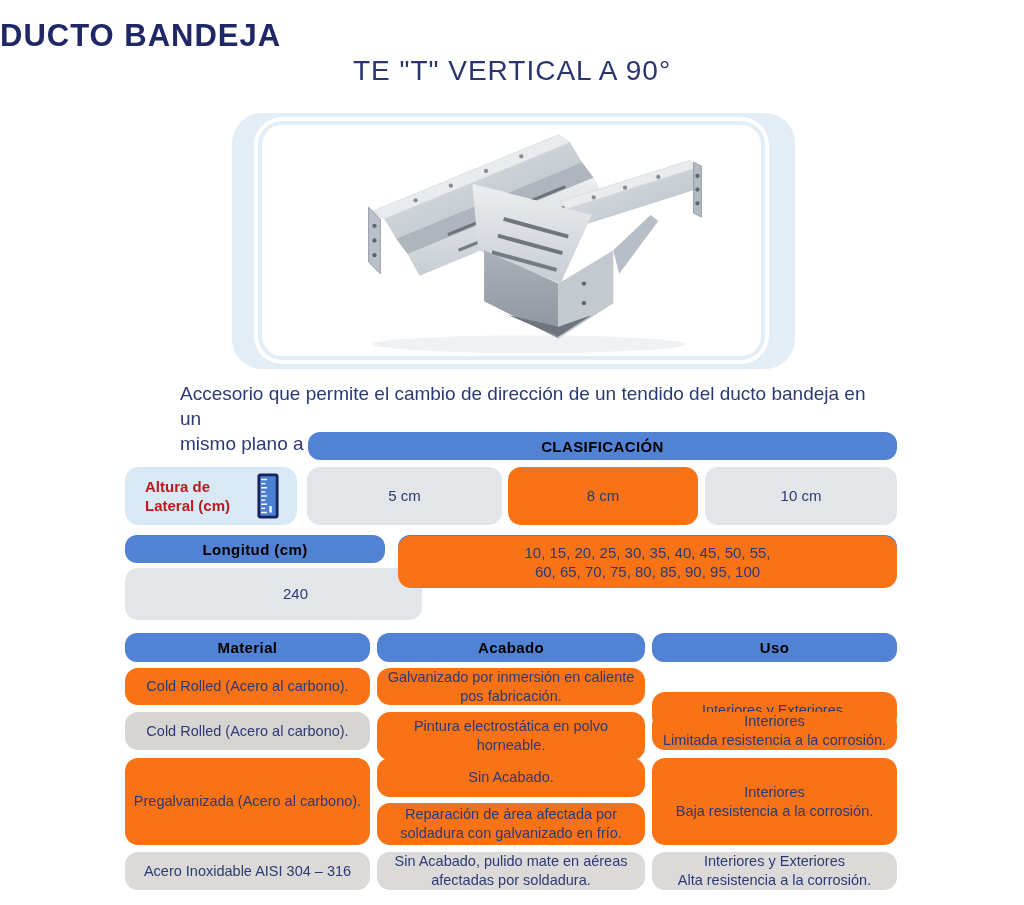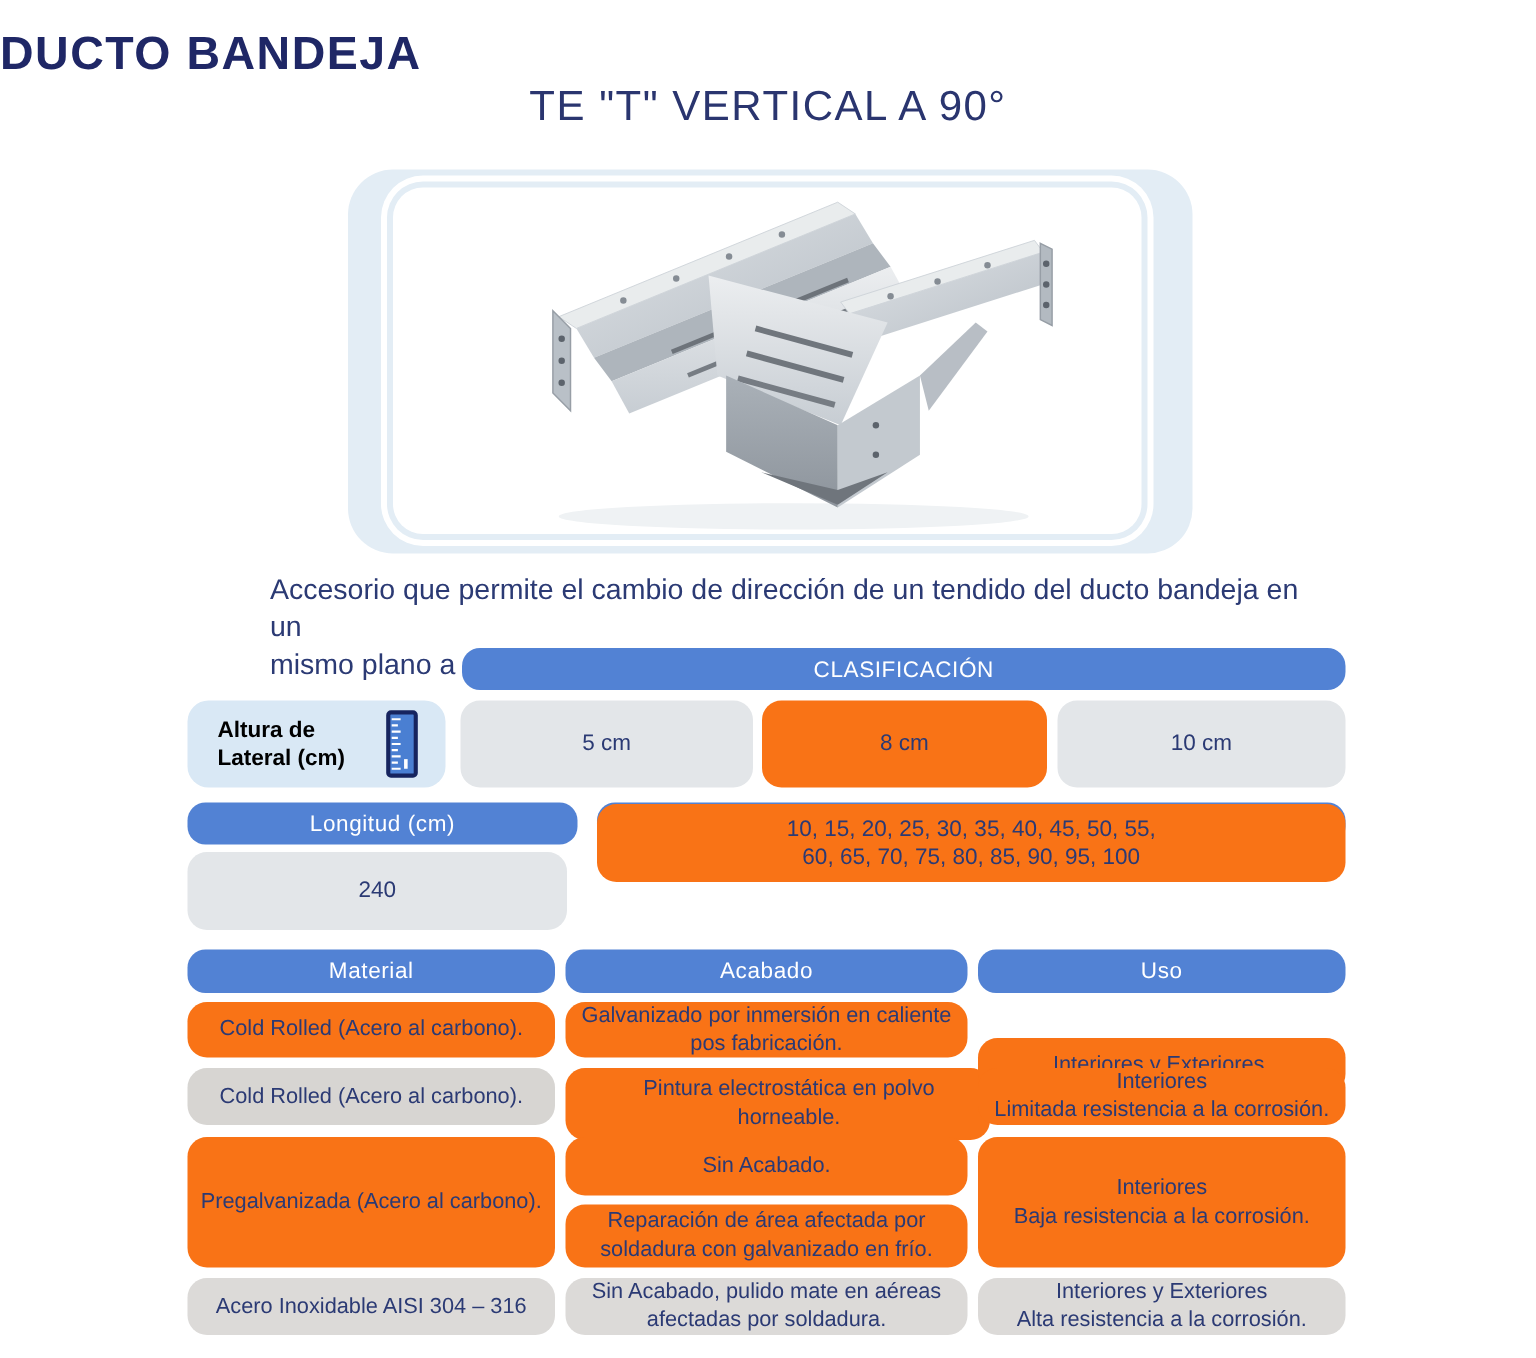--- a/index.html
+++ b/index.html
@@ -25,40 +25,40 @@
     box-shadow:0 0 0 4px #e3edf5, 0 0 0 8px #ffffff;
     display:flex;align-items:center;justify-content:center;
   }
   .image-inner svg{width:100%;height:100%;}
   .description{
     position:absolute;left:180px;top:381px;width:710px;margin:0;
     font-size:19px;line-height:1.32;color:#2b3a74;white-space:pre-line;
   }
   .bar{
     position:absolute;background:#5282d4;border-radius:12px;
-    color:#ffffff;font-weight:400;font-size:15px;letter-spacing:0.4px;
+    color:#000000;font-weight:700;font-size:15px;letter-spacing:0.4px;
     display:flex;align-items:center;justify-content:center;
   }
   .cell{
     position:absolute;border-radius:13px;color:#2b3a74;font-size:15px;
     display:flex;align-items:center;justify-content:center;text-align:center;
     line-height:1.3;
   }
   .cell.small{font-size:14.5px;line-height:1.28;}
   .cblue{background:#f97316;}
   .cgray{background:#e3e6e9;}
   .cgraywarm{background:#d7d5d2;}
   .cgray2{background:#dcdad8;}
   .multiline{white-space:pre-line;}
   .altura-label{
     position:absolute;left:125px;top:467px;width:172px;height:58px;
     background:#d9e8f5;border-radius:14px;display:flex;align-items:center;
   }
   .altura-text{
-    margin-left:20px;font-weight:700;font-size:15px;line-height:1.3;color:#000000;
+    margin-left:20px;font-weight:700;font-size:15px;line-height:1.3;color:#b91c1c;
     white-space:pre-line;flex:1;
   }
   .ruler{position:absolute;right:18px;top:6px;width:22px;height:46px;}
 </style>
 </head>
 <body>
 
 <div class="page">
 
   <h1 class="title">DUCTO BANDEJA</h1>
@@ -144,36 +144,36 @@
       <line x1="4.5" y1="43" x2="11" y2="43" stroke="#ffffff" stroke-width="1.6"></line>
       <rect x="13.5" y="36" width="2.6" height="7" fill="#ffffff"></rect>
     </svg>
   </div>
   <div class="cell cgray" style="left:307px;top:467px;width:195px;height:58px;">5 cm</div>
   <div class="cell cblue" style="left:508px;top:467px;width:190px;height:58px;">8 cm</div>
   <div class="cell cgray" style="left:705px;top:467px;width:192px;height:58px;">10 cm</div>
 
   <div class="bar" style="left:125px;top:535px;width:260px;height:28px;">Longitud (cm)</div>
   <div class="bar" style="left:398px;top:535px;width:499px;height:28px;">Anchos (cm)</div>
-  <div class="cell cgray" style="left:125px;top:568px;width:253px;height:52px;">240</div>
+  <div class="cell cgray" style="left:125px;top:568px;width:253px;height:52px;padding-left:44px;">240</div>
   <div class="cell cblue multiline" style="left:398px;top:536px;width:499px;height:52px;">10,  15,  20,  25,  30,  35,  40,  45,  50,  55,
 60,  65,  70,  75,  80,  85,  90,  95,  100</div>
 
   <div class="bar" style="left:125px;top:633px;width:245px;height:29px;">Material</div>
   <div class="bar" style="left:377px;top:633px;width:268px;height:29px;">Acabado</div>
   <div class="bar" style="left:652px;top:633px;width:245px;height:29px;">Uso</div>
 
   <div class="cell cblue small" style="left:125px;top:668px;width:245px;height:37px;">Cold Rolled (Acero al carbono).</div>
   <div class="cell cgraywarm small" style="left:125px;top:712px;width:245px;height:38px;">Cold Rolled (Acero al carbono).</div>
   <div class="cell cblue small" style="left:125px;top:758px;width:245px;height:87px;">Pregalvanizada (Acero al carbono).</div>
   <div class="cell cgray2 small" style="left:125px;top:852px;width:245px;height:38px;">Acero Inoxidable AISI 304 – 316</div>
 
   <div class="cell cblue small multiline" style="left:377px;top:668px;width:268px;height:37px;">Galvanizado por inmersión en caliente
 pos fabricación.</div>
-  <div class="cell cblue small multiline" style="left:377px;top:712px;width:268px;height:48px;padding-left:15px;">Pintura electrostática en polvo
+  <div class="cell cblue small multiline" style="left:377px;top:712px;width:268px;height:48px;">Pintura electrostática en polvo
 horneable.</div>
   <div class="cell cblue small multiline" style="left:377px;top:758px;width:268px;height:39px;">Sin Acabado.</div>
   <div class="cell cblue small multiline" style="left:377px;top:803px;width:268px;height:42px;">Reparación de área afectada por
 soldadura con galvanizado en frío.</div>
   <div class="cell cgray2 small multiline" style="left:377px;top:852px;width:268px;height:38px;">Sin Acabado, pulido mate en aéreas
 afectadas por soldadura.</div>
 
   <div class="cell cblue small multiline" style="left:652px;top:668px;width:245px;height:37px;margin-top:24px;">Interiores y Exteriores.</div>
   <div class="cell cblue small multiline" style="left:652px;top:712px;width:245px;height:38px;">Interiores
 Limitada resistencia a la corrosión.</div>

